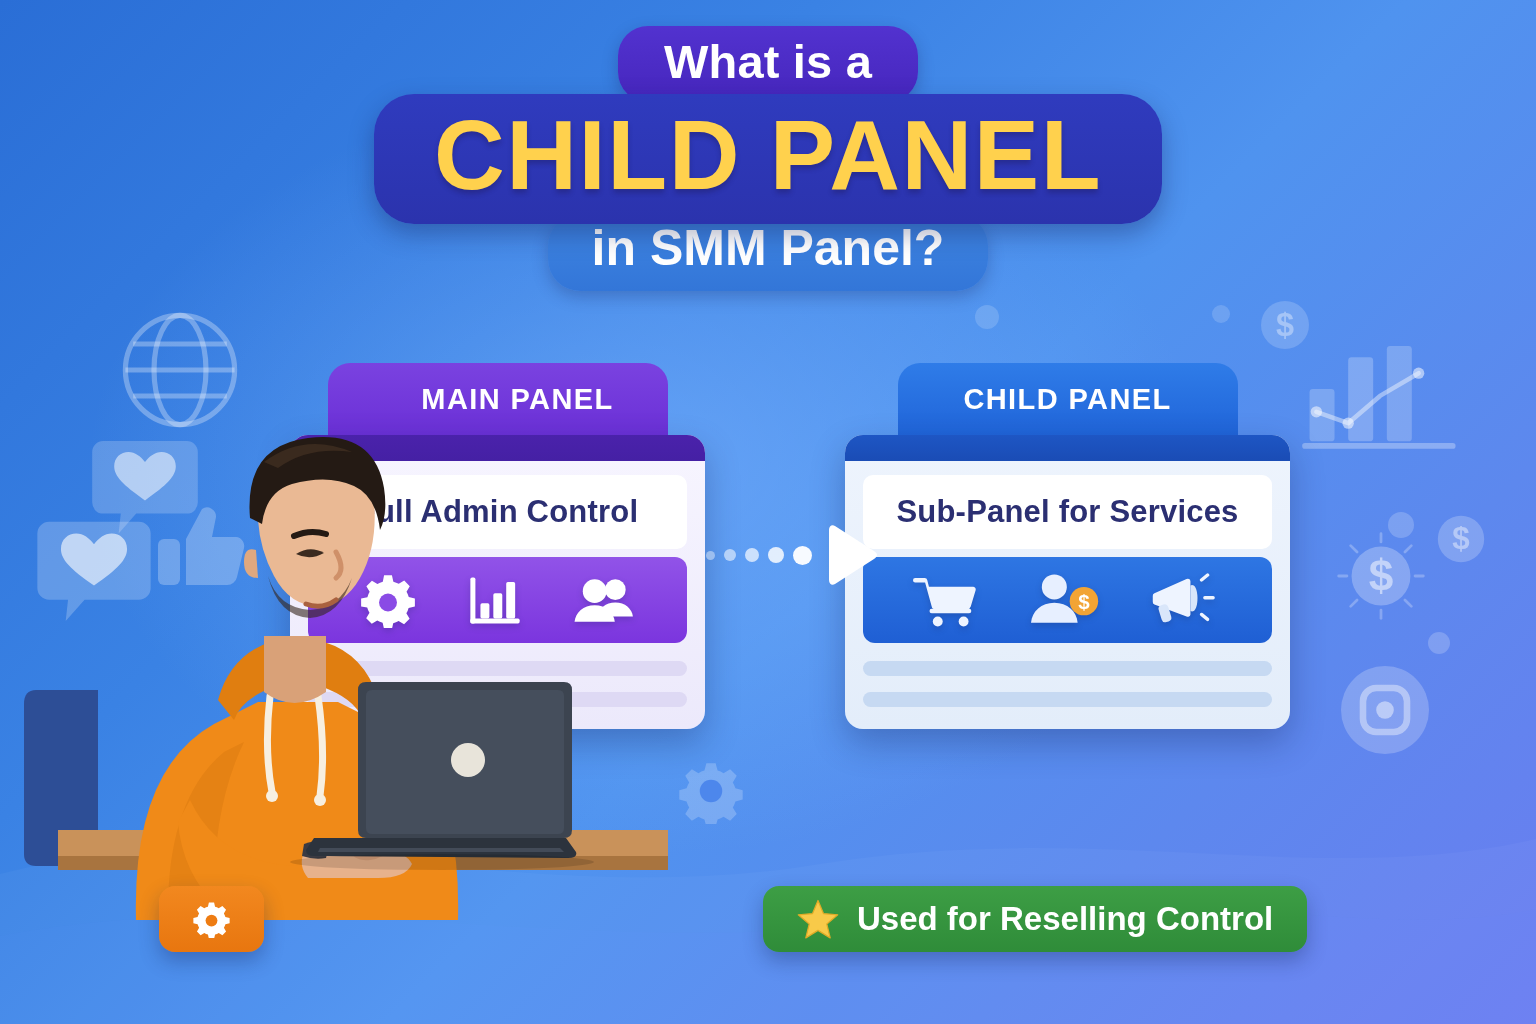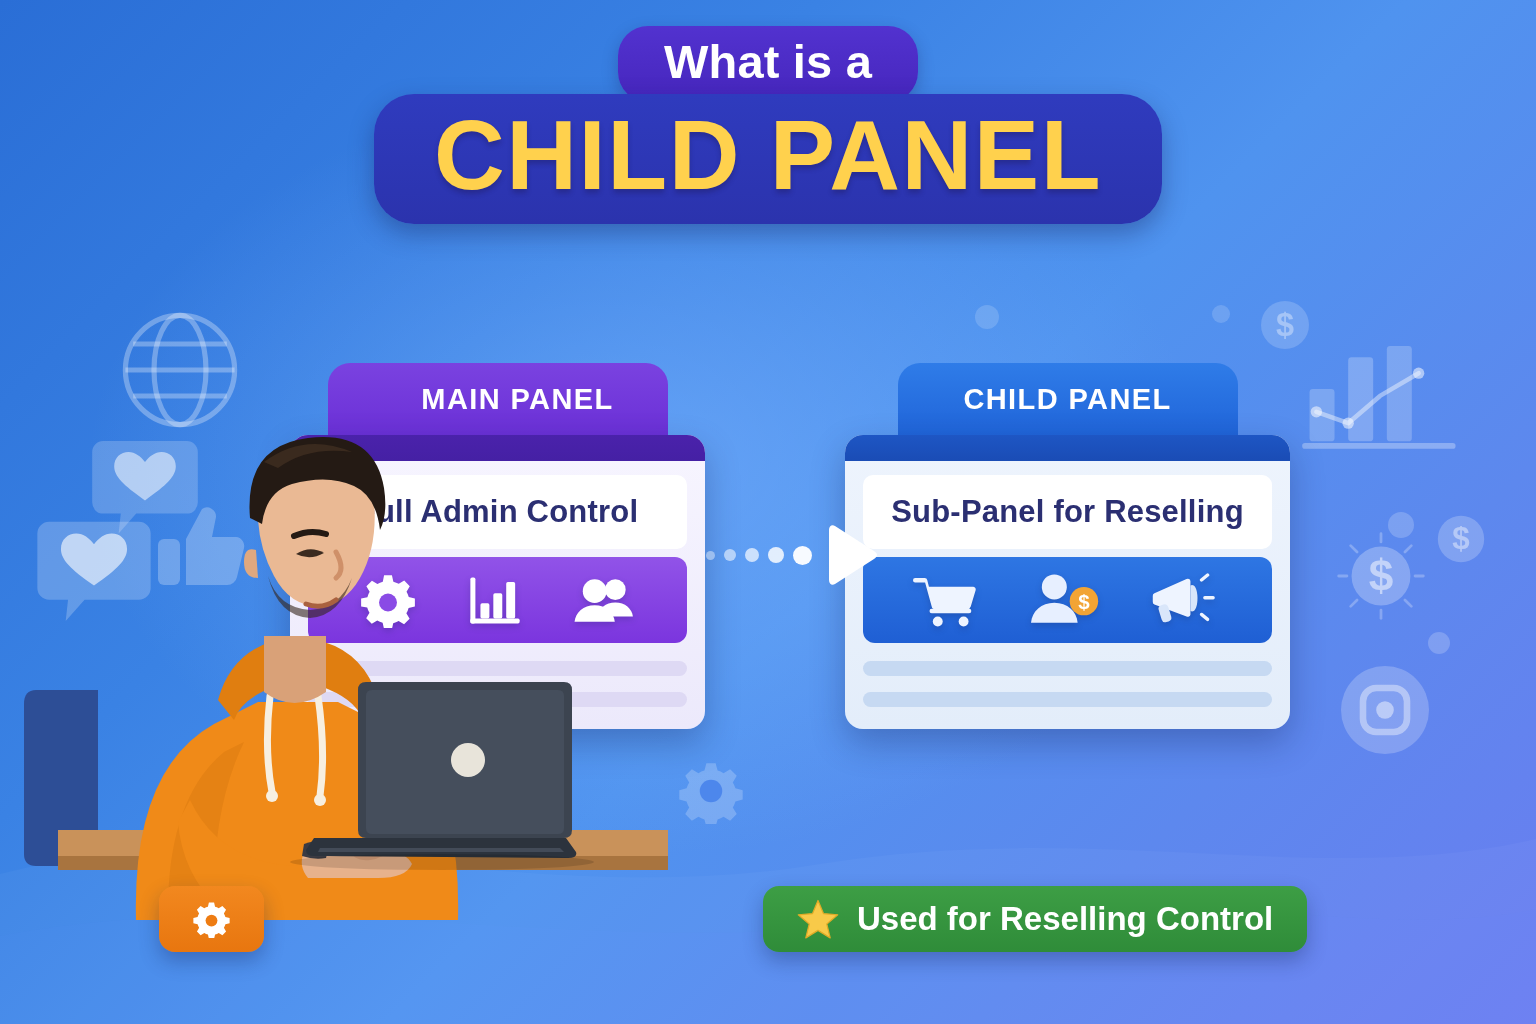--- a/index.html
+++ b/index.html
@@ -211,20 +211,21 @@
     <path d="M0 210 C 260 140, 520 250, 820 200 C 1100 155, 1320 225, 1536 175 L1536 360 L0 360 Z" fill="rgba(255,255,255,0.10)"></path>
     <path d="M0 272 C 300 215, 600 300, 900 255 C 1180 215, 1380 280, 1536 245 L1536 360 L0 360 Z" fill="rgba(120,150,255,0.16)"></path>
   </svg>
 </div>
 
 <div class="title-wrap">
   <div class="pill-top">What is a</div>
   <div class="pill-main">
     <span>CHILD PANEL</span>
   </div>
+  <div class="pill-sub">in SMM Panel?</div>
 </div>
 
 <div class="panel" id="main-panel">
   <div class="panel-tab">MAIN PANEL</div>
   <div class="panel-body">
     <div class="panel-chrome"></div>
     <div class="panel-inner">
       <div class="panel-headline">Full Admin Control</div>
       <div class="icon-bar">
 
@@ -265,21 +266,21 @@
   <svg width="56" height="62" viewBox="0 0 56 62" style="margin-left:2px;">
     <path d="M6 6 C6 2 9 0 12 2 L51 27 C55 29.5 55 32.5 51 35 L12 60 C9 62 6 60 6 56 Z" fill="#fff"></path>
   </svg>
 </div>
 
 <div class="panel" id="child-panel">
   <div class="panel-tab">CHILD PANEL</div>
   <div class="panel-body">
     <div class="panel-chrome"></div>
     <div class="panel-inner">
-      <div class="panel-headline">Sub-Panel for Reselling</div>
+      <div class="panel-headline">Sub-Panel for Services</div>
       <div class="icon-bar">
 
         <svg width="66" height="56" viewBox="0 0 120 100" fill="#eef4ff">
           <path d="M4 10 h17 a5 5 0 0 1 5 4 l3 12 h80 a5 5 0 0 1 5 6 l-9 30 a7 7 0 0 1 -7 5 H40 a6 6 0 0 1 -6-5 L22 18 H4 a4 4 0 0 1 0-8 z"></path>
           <rect x="30" y="66" width="76" height="8" rx="4"></rect>
           <circle cx="45" cy="89" r="9"></circle>
           <circle cx="92" cy="89" r="9"></circle>
         </svg>
 
         <svg width="74" height="58" viewBox="0 0 130 100">

